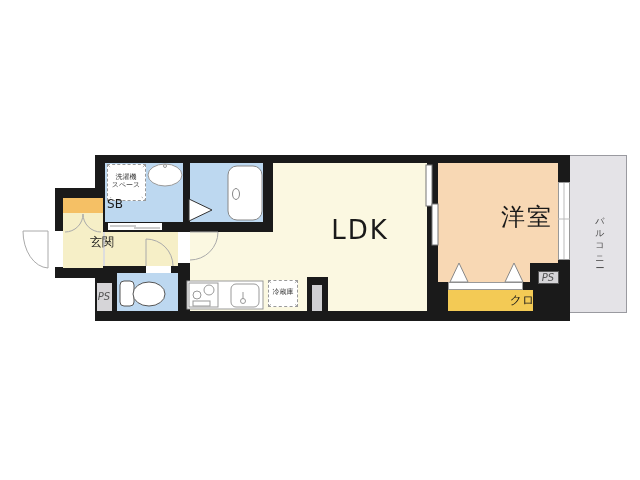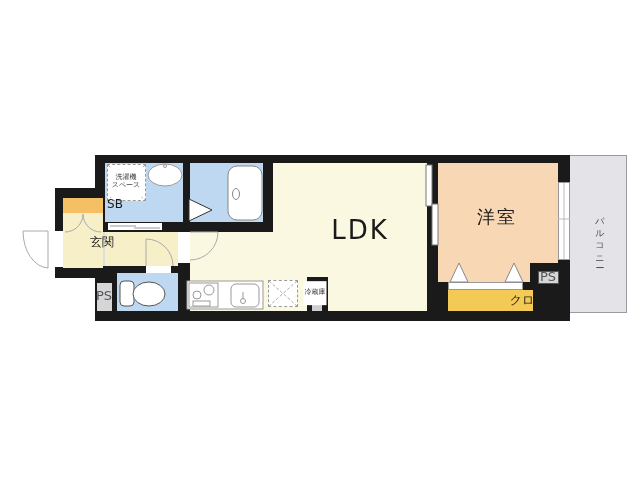--- a/index.html
+++ b/index.html
@@ -13,24 +13,24 @@
   .peach{background:#f8d8b4;}
   .yellow{background:#f3ca55;}
   .orange{background:#f5c065;}
   .balcony{background:#e4e3e7;border:1px solid #9a9aa0;border-left:none;}
   .psbox{background:#d6d5d8;border:1px solid #555;box-sizing:border-box;}
   .gap{background:#fff;}
   .dashedbox{background:#fff;border:1px dashed #999;box-sizing:border-box;}
   .label{position:absolute;transform:translate(-50%,-50%);white-space:nowrap;
          text-align:center;line-height:1.1;}
   .lbl-lg{font-size:26px;letter-spacing:2px;}
-  .lbl-md{font-size:18px;letter-spacing:2px;}
+  .lbl-md{font-size:24px;letter-spacing:2px;margin-left:30px;}
   .lbl-sm{font-size:12px;margin-left:32px;}
   .lbl-xs{font-size:7px;color:#333;background:#fff;padding:8px 1px;}
-  .lbl-ps{font-size:13px;color:#555;background:none;}
+  .lbl-ps{font-size:10px;color:#555;background:none;font-style:italic;}
   .vertical{writing-mode:vertical-rl;font-size:9px;letter-spacing:3px;color:#444;}
   svg{position:absolute;left:0;top:0;pointer-events:none;}
 </style>
 </head>
 <body>
 
 <div class="canvas">
 
   <div class="abs wall" style="left:95px;top:155px;width:475px;height:166px;"></div>
   <div class="abs wall" style="left:55px;top:188px;width:50px;height:90px;"></div>
@@ -112,19 +112,19 @@
   </svg>
 
   <div class="label lbl-lg" style="left:360px;top:230px;">LDK</div>
   <div class="label lbl-md" style="left:497px;top:217px;">洋室</div>
   <div class="label lbl-sm" style="left:70px;top:243px;">玄関</div>
   <div class="label lbl-sm" style="left:83px;top:205px;">SB</div>
   <div class="label lbl-sm" style="left:490px;top:301px;">クロ</div>
   <div class="label vertical" style="left:599px;top:238px;transform:translate(-50%,-50%);">バルコニー</div>
   <div class="label lbl-ps" style="left:104px;top:296px;">PS</div>
   <div class="label lbl-ps" style="left:548px;top:277px;">PS</div>
-  <div class="label lbl-xs" style="left:283px;top:293px;margin-left:32px;">冷蔵庫</div>
+  <div class="label lbl-xs" style="left:283px;top:293px;">冷蔵庫</div>
   <div class="label lbl-xs" style="left:126px;top:182px;">
     <span>洗濯機</span><br>
     <span>スペース</span>
   </div>
 
 </div>
 
 </body></html>

